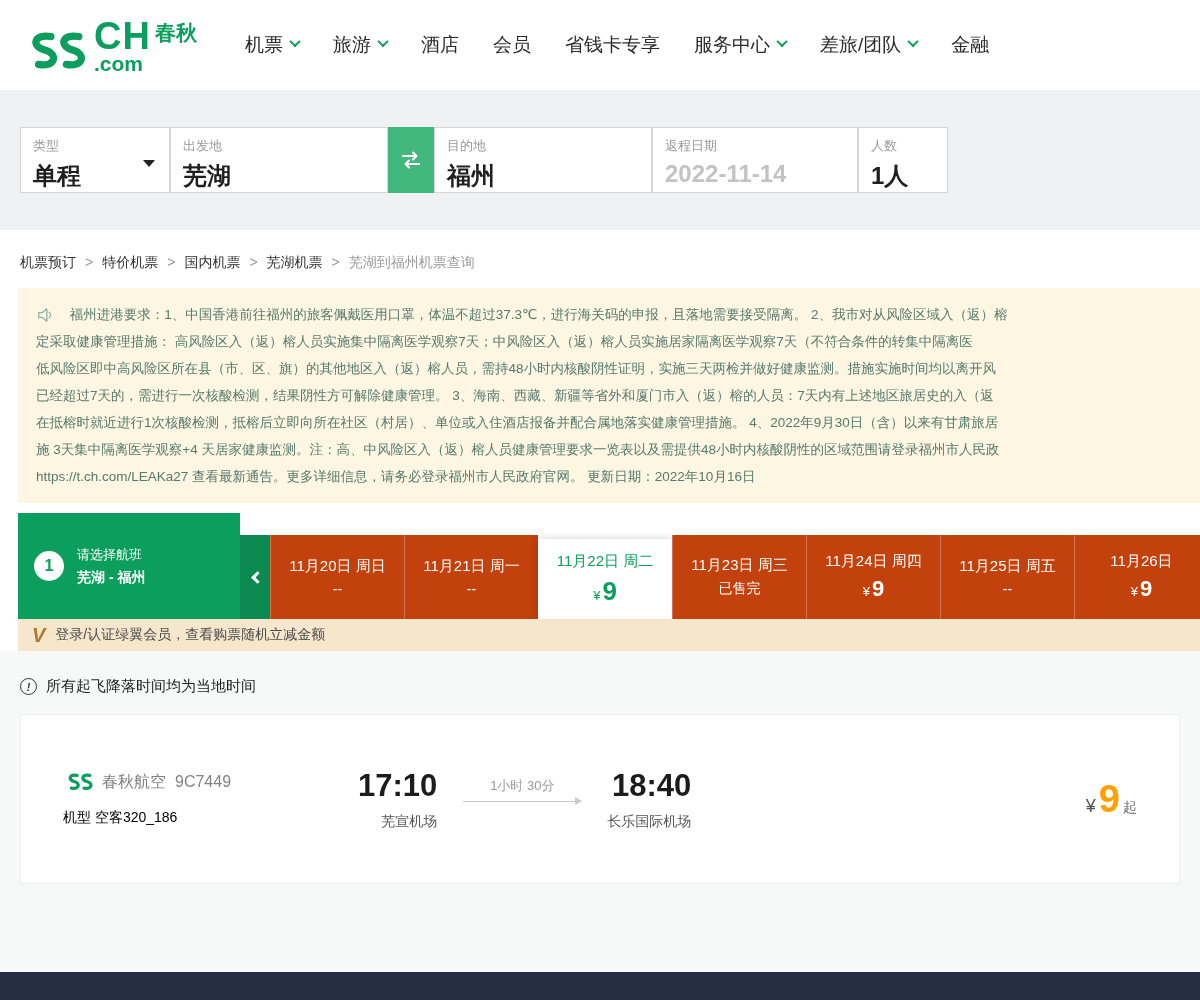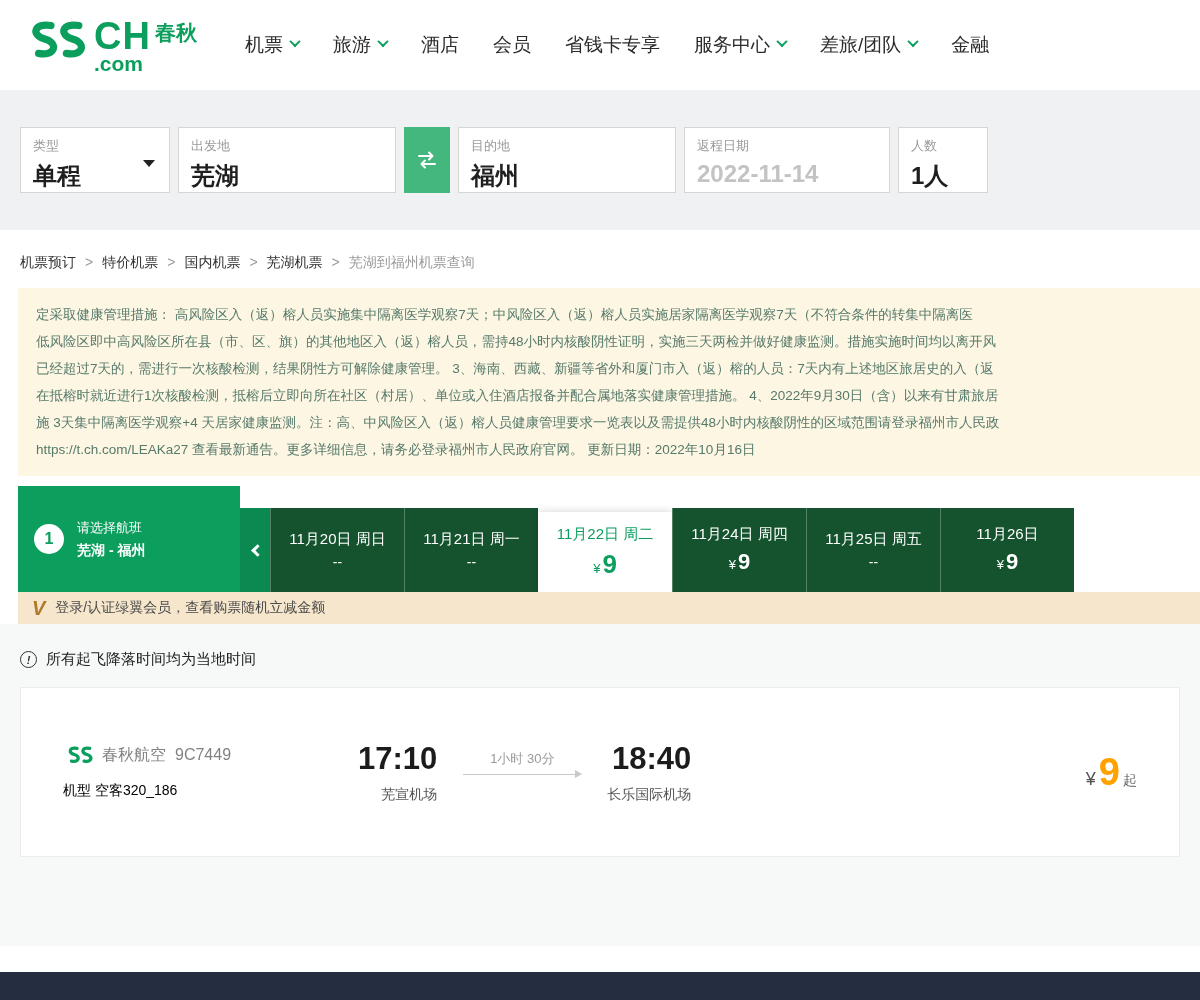--- a/index.html
+++ b/index.html
@@ -1,32 +1,32 @@
 <!DOCTYPE html>
 <html><head>
 <meta charset="utf-8">
 <style>
   * { margin:0; padding:0; box-sizing:border-box; }
   body { font-family:"Liberation Sans","DejaVu Sans",sans-serif; background:#fff; }
   .page { width:1200px; height:1000px; position:relative; overflow:hidden; background:#fff; }
 
   
   .header { height:90px; display:flex; align-items:center; padding:0 20px; background:#fff; }
-  .logo { display:flex; align-items:flex-start; gap:8px; cursor:pointer; }
+  .logo { display:flex; align-items:flex-end; gap:8px; cursor:pointer; }
   .logo-mark { width:66px; height:46px; }
   .logo-row1 { display:flex; align-items:flex-start; }
   .logo-ch { font-size:38px; font-weight:bold; color:#0b9e5d; line-height:1; letter-spacing:1px; }
   .logo-cn { font-size:21px; font-weight:bold; color:#0b9e5d; margin-left:4px; margin-top:2px; }
   .logo-com { font-size:21px; font-weight:bold; color:#0b9e5d; line-height:1; margin-top:-2px; }
   .main-nav { display:flex; gap:34px; margin-left:48px; font-size:19px; color:#2b2b2b; white-space:nowrap; }
   .nav-item { display:flex; align-items:center; cursor:pointer; }
   .chev-down { display:inline-block; width:8px; height:8px; border-right:2px solid #0b9e5d; border-bottom:2px solid #0b9e5d; transform:rotate(45deg) translate(-1px,-1px); margin-left:8px; margin-top:-4px; }
 
   
-  .search-section { background:#f0f1f2; height:140px; padding:37px 20px; display:flex; gap:8px; }
+  .search-section { background:#f0f1f2; height:140px; padding:37px 20px; display:flex; gap:0; }
   .sfield { background:#fff; border:1px solid #d6d6d6; height:66px; padding:9px 12px; position:relative; cursor:pointer; }
   .sfield .lab { font-size:13px; color:#9a9a9a; }
   .sfield .val { font-size:24px; color:#1f1f1f; margin-top:5px; font-weight:600; }
   .sfield.disabled .val { color:#c3c3c3; }
   .f-type { width:150px; }
   .f-from, .f-to { width:218px; }
   .f-date { width:206px; }
   .f-pax { width:90px; }
   .caret { position:absolute; right:14px; top:32px; width:0; height:0; border-left:6px solid transparent; border-right:6px solid transparent; border-top:7px solid #222; }
   .swap-btn { width:46px; height:66px; background:#43b77d; display:flex; align-items:center; justify-content:center; cursor:pointer; }
@@ -44,21 +44,21 @@
 
   
   .selector { margin:10px 0 0 18px; display:flex; align-items:flex-end; height:106px; overflow:hidden; }
   .sel-head { background:#0b9e5d; width:222px; height:106px; display:flex; align-items:center; gap:13px; padding-left:16px; color:#fff; flex-shrink:0; }
   .step-circle { width:30px; height:30px; border-radius:50%; background:#fff; color:#0b9e5d; font-weight:bold; font-size:16px; display:flex; align-items:center; justify-content:center; flex-shrink:0; }
   .sel-sub { font-size:13px; }
   .sel-route { font-size:14px; font-weight:bold; margin-top:5px; }
   .prev-btn { width:30px; height:84px; background:#0a8a50; display:flex; align-items:center; justify-content:center; cursor:pointer; flex-shrink:0; }
   .chev-left { display:inline-block; width:9px; height:9px; border-left:3px solid #fff; border-bottom:3px solid #fff; transform:rotate(45deg); margin-left:4px; }
   .date-tabs { display:flex; align-items:flex-end; height:106px; flex:1; }
-  .date-tab { width:134px; height:84px; background:#14532d; color:#fff; display:flex; flex-direction:column; align-items:center; justify-content:center; gap:5px; border-left:1px solid rgba(255,255,255,.28); cursor:pointer; flex-shrink:0; }
+  .date-tab { width:134px; height:84px; background:#c2410c; color:#fff; display:flex; flex-direction:column; align-items:center; justify-content:center; gap:5px; border-left:1px solid rgba(255,255,255,.28); cursor:pointer; flex-shrink:0; }
   .tab-date { font-size:15px; }
   .tab-price { font-size:14px; }
   .tab-price .cur { font-size:13px; margin-right:2px; }
   .tab-price .amt { font-size:22px; font-weight:bold; }
   .date-tab.selected { background:#fff; color:#0b9e5d; height:80px; box-shadow:0 0 8px rgba(0,0,0,.18); border-left:none; }
   .date-tab.selected .amt { font-size:26px; }
 
   
   .member-banner { margin-left:18px; height:32px; background:#f5e6cc; display:flex; align-items:center; gap:10px; padding-left:14px; font-size:14px; color:#4a4a4a; cursor:pointer; }
   .v-icon { font-size:20px; font-weight:900; font-style:italic; color:#b07a2e; line-height:1; }
@@ -166,20 +166,26 @@
     <div class="sfield f-pax">
       <div class="lab">人数</div>
       <div class="val">1人</div>
     </div>
   </div>
 
   <div class="breadcrumb"><span class="bc-item">机票预订</span><span class="bc-sep">&gt;</span><span class="bc-item">特价机票</span><span class="bc-sep">&gt;</span><span class="bc-item">国内机票</span><span class="bc-sep">&gt;</span><span class="bc-item">芜湖机票</span><span class="bc-sep">&gt;</span><span class="bc-item last">芜湖到福州机票查询</span></div>
 
   <div class="notice-box">
     <div>
+        <div class="notice-line">
+  <svg class="speaker-icon" width="20" height="18" viewBox="0 0 24 22">
+    <path d="M3 8 v6 h4.5 l5.5 4.5 V3.5 L7.5 8 Z" fill="none" stroke="#8fb3a3" stroke-width="1.6" stroke-linejoin="round"></path>
+    <path d="M16 7.5 a4.6 4.6 0 0 1 0 7" fill="none" stroke="#8fb3a3" stroke-width="1.6" stroke-linecap="round"></path>
+  </svg>
+福州进港要求：1、中国香港前往福州的旅客佩戴医用口罩，体温不超过37.3℃，进行海关码的申报，且落地需要接受隔离。 2、我市对从风险区域入（返）榕</div>
         <div class="notice-line">定采取健康管理措施： 高风险区入（返）榕人员实施集中隔离医学观察7天；中风险区入（返）榕人员实施居家隔离医学观察7天（不符合条件的转集中隔离医</div>
         <div class="notice-line">低风险区即中高风险区所在县（市、区、旗）的其他地区入（返）榕人员，需持48小时内核酸阴性证明，实施三天两检并做好健康监测。措施实施时间均以离开风</div>
         <div class="notice-line">已经超过7天的，需进行一次核酸检测，结果阴性方可解除健康管理。 3、海南、西藏、新疆等省外和厦门市入（返）榕的人员：7天内有上述地区旅居史的入（返</div>
         <div class="notice-line">在抵榕时就近进行1次核酸检测，抵榕后立即向所在社区（村居）、单位或入住酒店报备并配合属地落实健康管理措施。 4、2022年9月30日（含）以来有甘肃旅居</div>
         <div class="notice-line">施 3天集中隔离医学观察+4 天居家健康监测。注：高、中风险区入（返）榕人员健康管理要求一览表以及需提供48小时内核酸阴性的区域范围请登录福州市人民政</div>
         <div class="notice-line">https://t.ch.com/LEAKa27 查看最新通告。更多详细信息，请务必登录福州市人民政府官网。 更新日期：2022年10月16日</div>
       </div>
   </div>
 
   <div class="selector">
@@ -198,20 +204,24 @@
           <div class="tab-date">11月20日 周日</div>
           <div class="tab-price">--</div>
         </div>
         <div class="date-tab">
           <div class="tab-date">11月21日 周一</div>
           <div class="tab-price">--</div>
         </div>
         <div class="date-tab selected">
           <div class="tab-date">11月22日 周二</div>
           <div class="tab-price"><span class="cur">¥</span><span class="amt">9</span></div>
+        </div>
+        <div class="date-tab">
+          <div class="tab-date">11月23日 周三</div>
+          <div class="tab-price">已售完</div>
         </div>
         <div class="date-tab">
           <div class="tab-date">11月24日 周四</div>
           <div class="tab-price"><span class="cur">¥</span><span class="amt">9</span></div>
         </div>
         <div class="date-tab">
           <div class="tab-date">11月25日 周五</div>
           <div class="tab-price">--</div>
         </div>
         <div class="date-tab">

